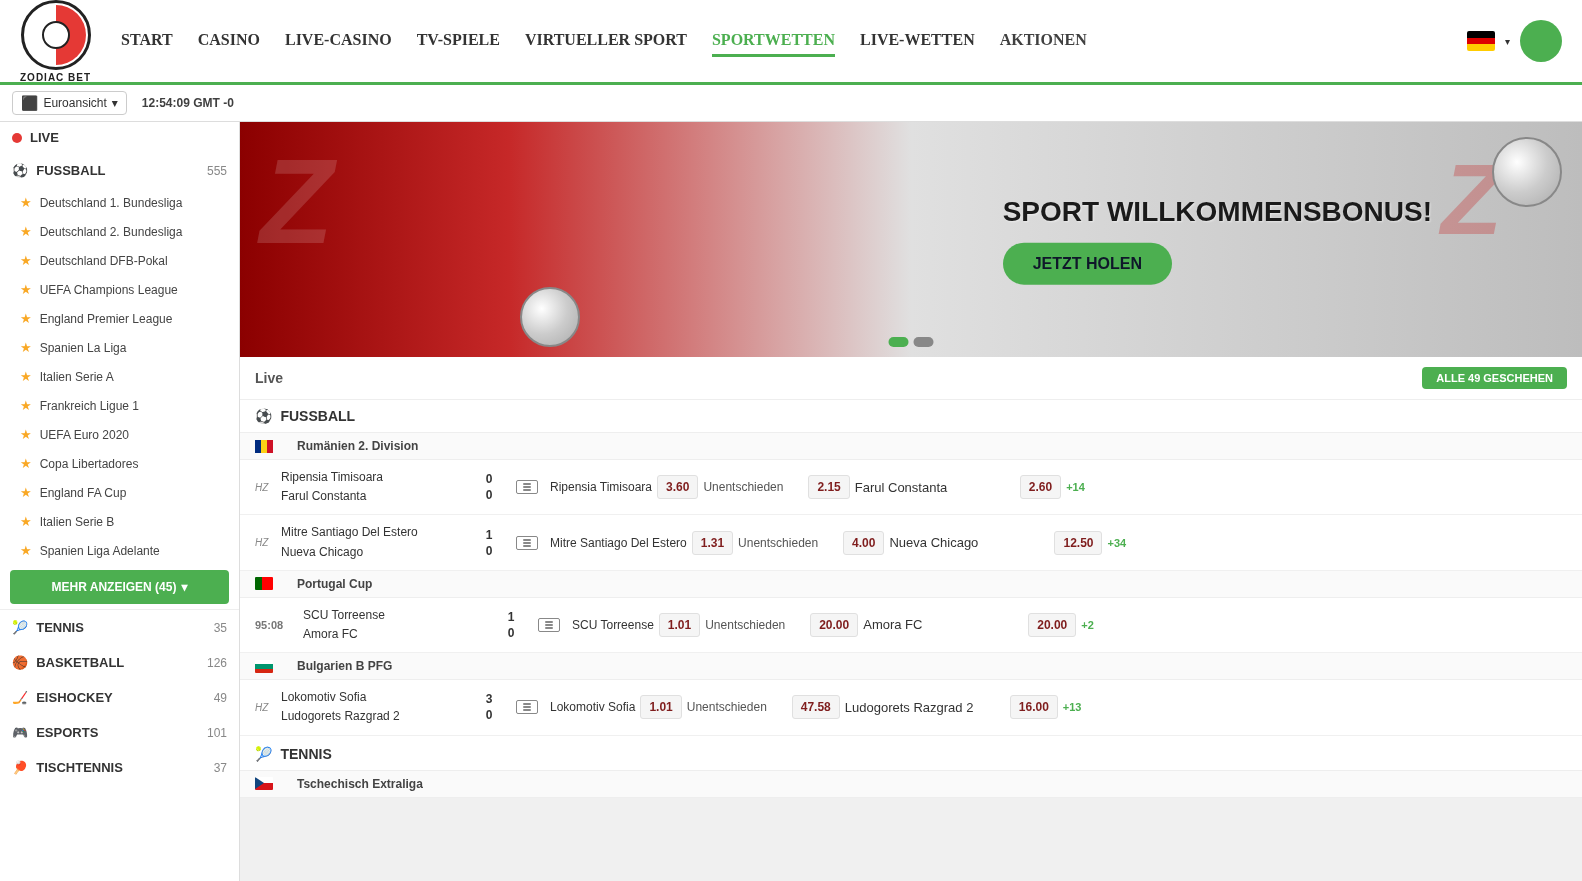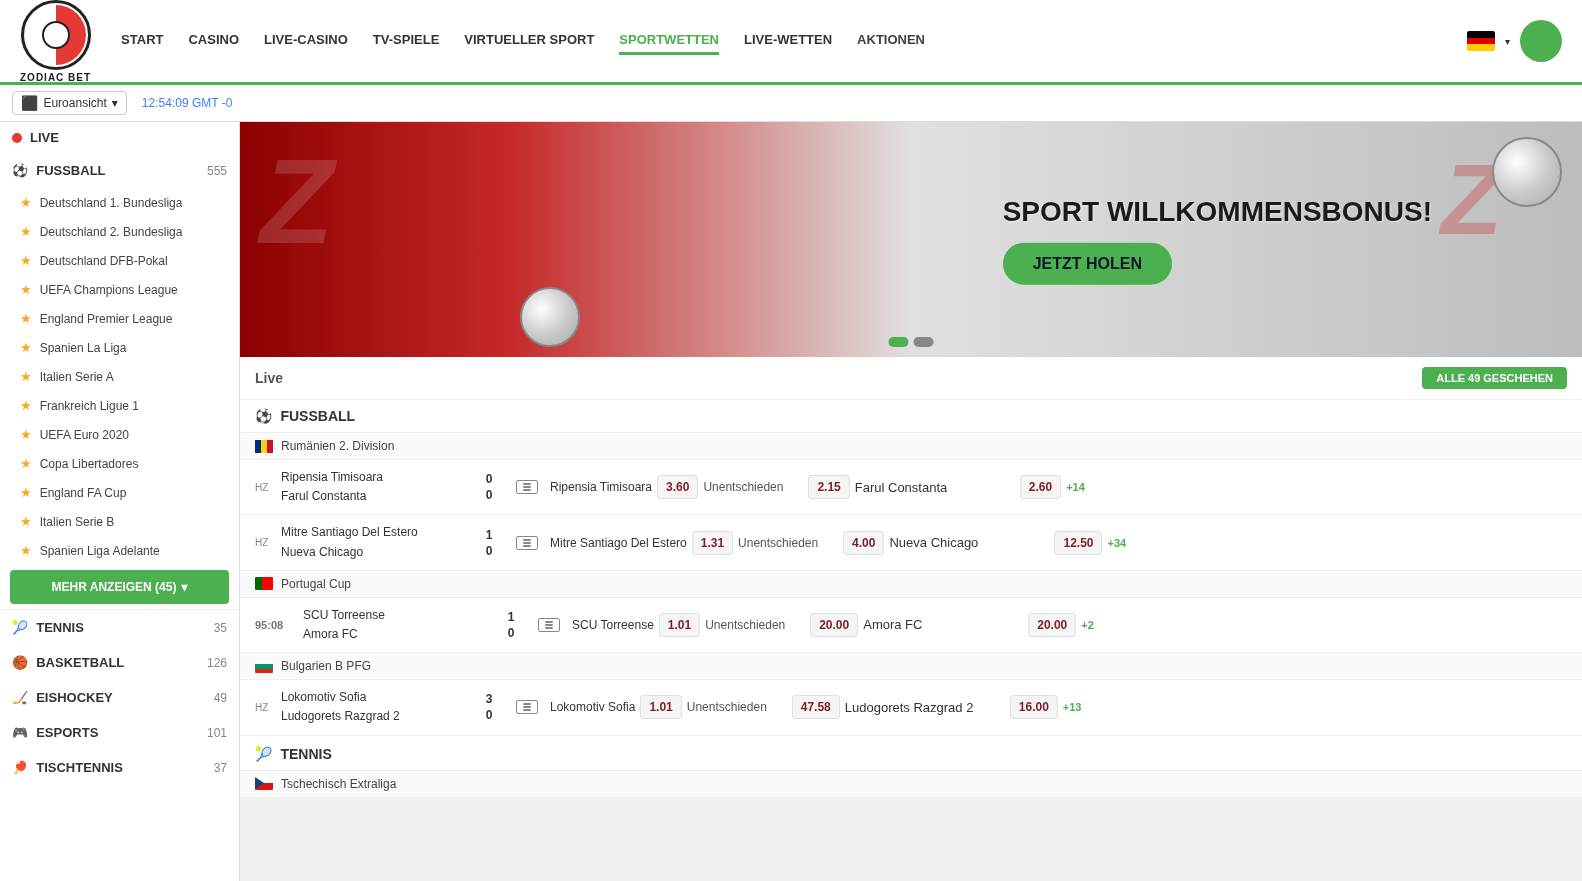--- a/index.html
+++ b/index.html
@@ -57,28 +57,29 @@
       letter-spacing: 1px;
       margin-top: 2px;
     }
     .nav-menu {
       display: flex;
       gap: 25px;
       align-items: center;
       flex: 1;
     }
     .nav-item {
-      font-size: 13px;
+      font-size: 16px;
       font-weight: 600;
       color: #333;
       text-transform: uppercase;
       cursor: pointer;
       padding: 5px 0;
       border-bottom: 3px solid transparent;
       white-space: nowrap;
+      font-family: Liberation Serif, serif;
     }
     .nav-item.active { color: #4caf50; border-bottom: 3px solid #4caf50; }
     .nav-item.red { color: #404040; }
     .header-right {
       display: flex;
       align-items: center;
       gap: 10px;
     }
     .flag-btn {
       width: 28px;
@@ -110,21 +111,21 @@
       align-items: center;
       gap: 5px;
       background: #fff;
       border: 1px solid #ccc;
       border-radius: 4px;
       padding: 3px 8px;
       cursor: pointer;
       font-size: 12px;
     }
     .monitor-icon { color: #4caf50; font-size: 14px; }
-    .time-display { font-size: 12px; color: #3b82f6; }
+    .time-display { font-size: 12px; color: #404040; font-weight: bold; }
 
     
     .main-layout {
       display: flex;
       height: calc(100vh - 115px);
     }
 
     
     .sidebar {
       width: 240px;
@@ -321,27 +322,27 @@
       font-weight: 700;
       font-size: 14px;
       color: #333;
       border-bottom: 1px solid #eee;
     }
 
     
     .league-header-row {
       display: flex;
       align-items: center;
-      gap: 8px;
+      gap: 24px;
       padding: 6px 15px;
       background: #fafafa;
       border-bottom: 1px solid #eee;
       font-size: 12px;
       color: #444;
-      font-weight: 400;
+      font-weight: 700;
     }
     .league-flag { width: 18px; height: 13px; border-radius: 1px; display: inline-block; }
 
     
     .match-row {
       display: flex;
       align-items: center;
       padding: 8px 15px;
       background: #fff;
       border-bottom: 1px solid #f0f0f0;
@@ -350,20 +351,21 @@
     .match-time {
       min-width: 40px;
       font-size: 11px;
       color: #777;
       font-weight: 600;
     }
     .match-hz {
       font-size: 10px;
       color: #888;
       min-width: 18px;
+      font-style: italic;
     }
     .match-teams {
       min-width: 180px;
       flex: 0 0 180px;
     }
     .team-name { font-size: 12px; color: #333; line-height: 1.6; }
     .match-score-area {
       display: flex;
       flex-direction: column;
       align-items: center;

